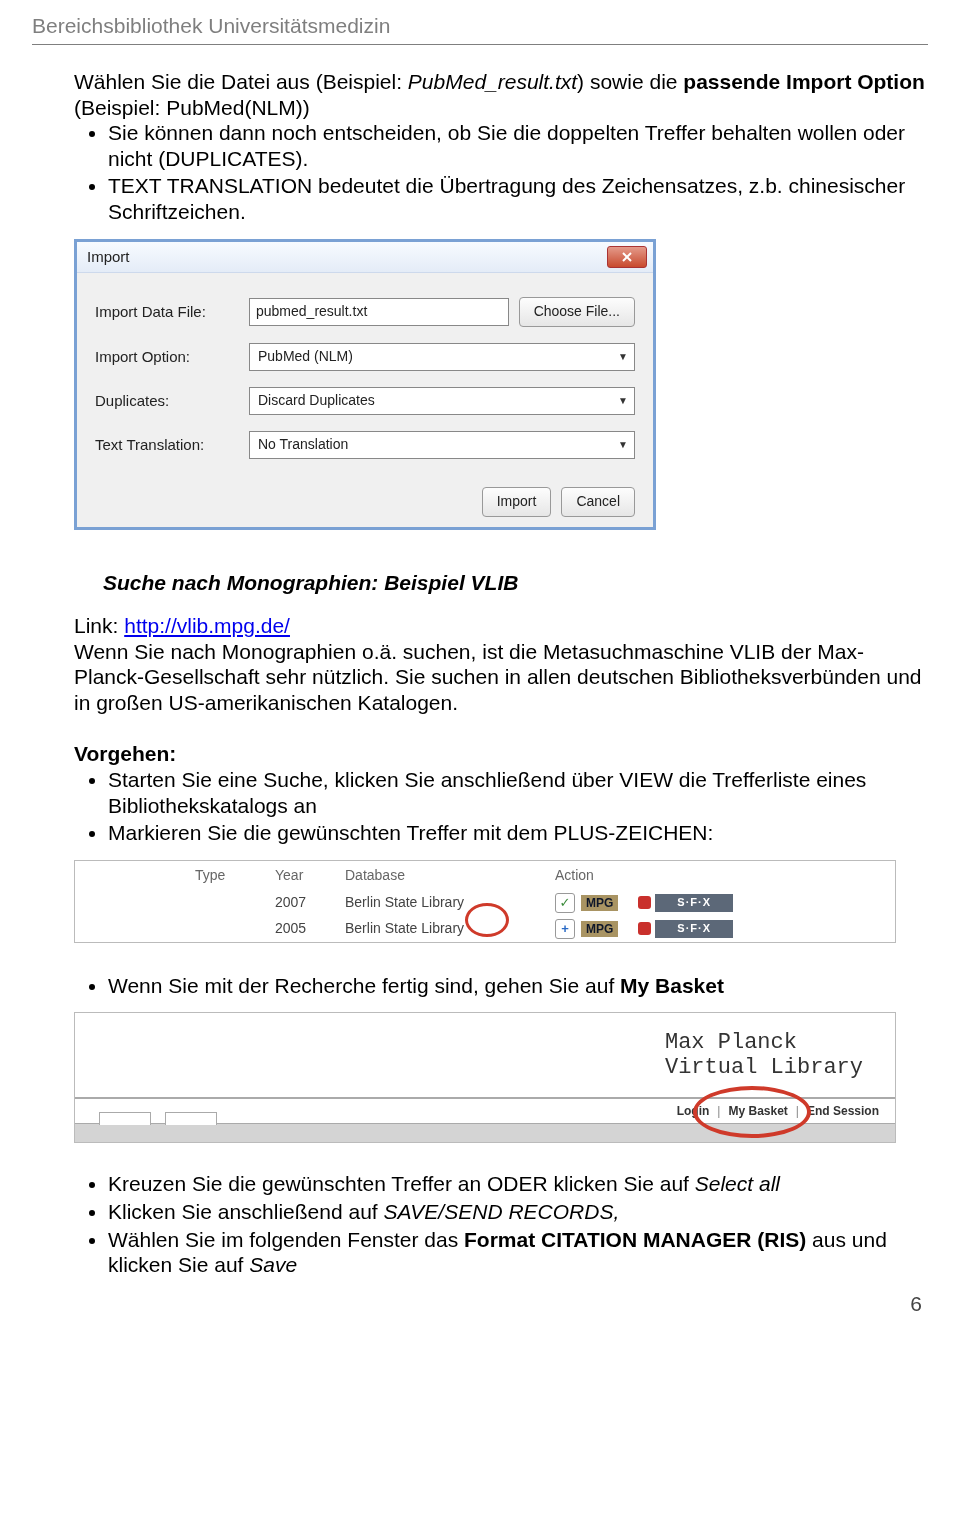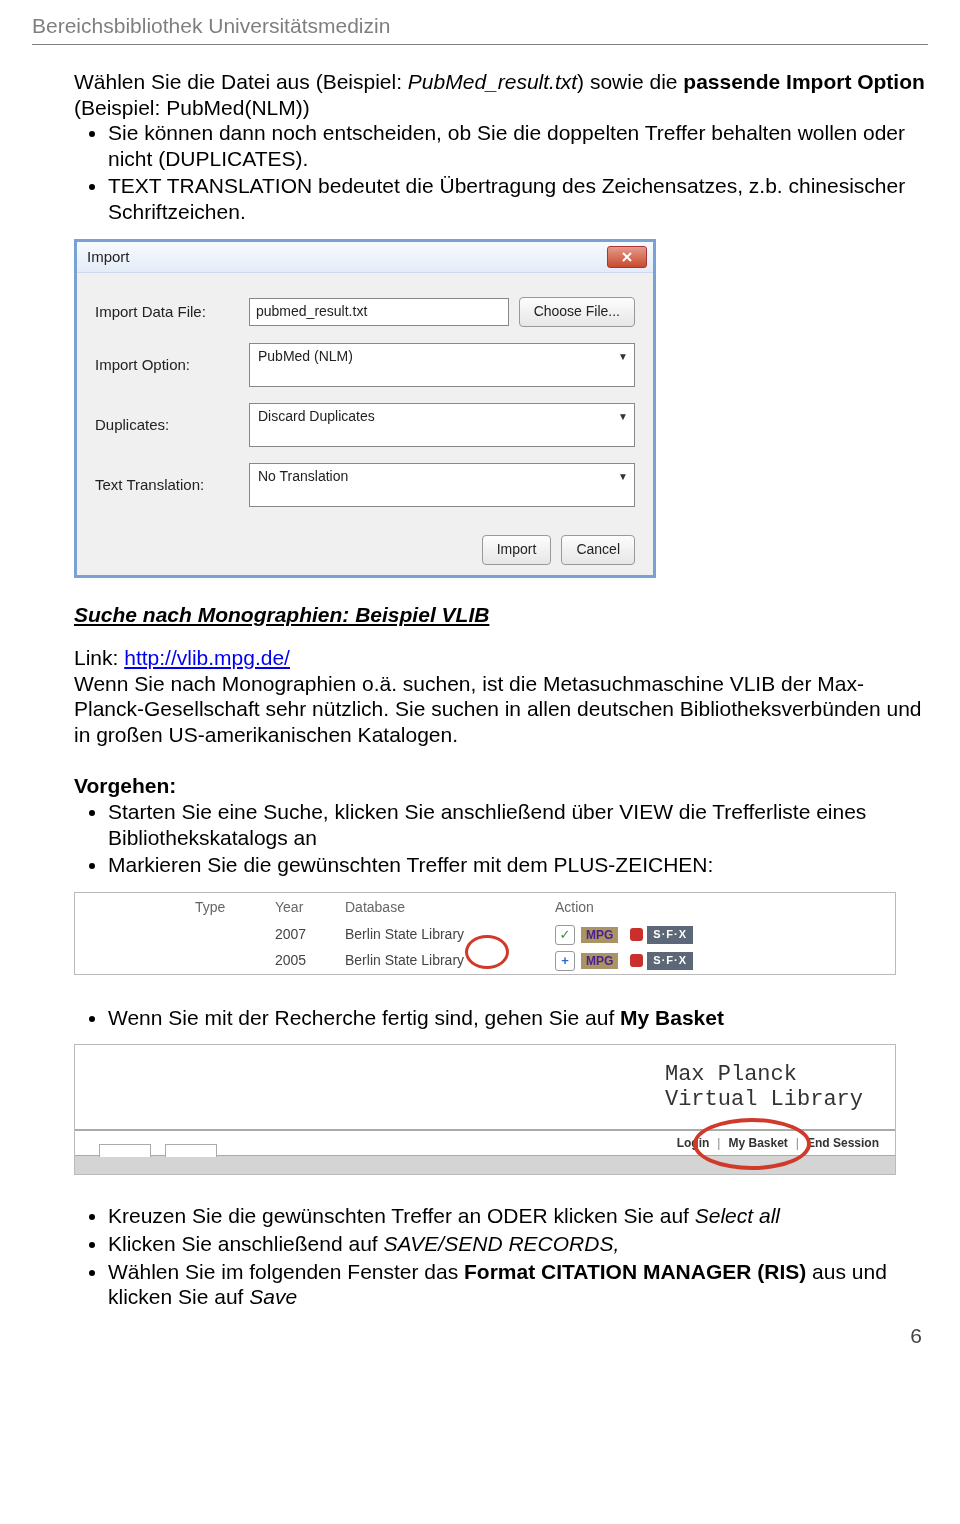--- a/index.html
+++ b/index.html
@@ -33,21 +33,21 @@
   .bullet-list li {
     margin-bottom: 2px;
   }
   .italic { font-style: italic; }
   .bold { font-weight: bold; }
   .link { color: #0000ee; text-decoration: underline; }
 
   
   .dialog {
     width: 576px;
-    margin: 8px 0 24px 0;
+    margin: 8px 0 40px 0;
     border: 3px solid #7aa1d4;
     background: #eef3fa;
     position: relative;
     font-family: "Segoe UI", Arial, sans-serif;
     font-size: 15px;
     color: #222;
   }
   .titlebar {
     height: 30px;
     background: linear-gradient(#f7fbff, #e4ecf7);
@@ -106,39 +106,39 @@
     font-size: 14px;
   }
   .dropdown {
     flex: 1;
     height: 26px;
     border: 1px solid #888;
     background: #fff;
     display: flex;
     align-items: center;
     justify-content: space-between;
-    padding: 0 6px 16px 8px;
+    padding: 0 6px 0 8px;
     font-size: 14px;
   }
   .caret {
     font-size: 10px;
     color: #333;
   }
   .dialog-actions {
     display: flex;
     justify-content: flex-end;
     padding-top: 12px;
   }
 
   .section-heading {
     font-weight: bold;
     font-style: italic;
-    text-decoration: underline;
     margin-top: 10px;
     margin-bottom: 18px;
+    margin-left: 29px;
   }
 
   
   .results-box {
     width: 820px;
     border: 1px solid #bbb;
     background: #fff;
     margin: 6px 0 30px 0;
     font-family: Verdana, Geneva, sans-serif;
     font-size: 14px;
@@ -179,40 +179,40 @@
     width: 38px;
     height: 28px;
     border: 3px solid #cf3a2a;
     border-radius: 50%;
     pointer-events: none;
   }
   .results-box { position: relative; }
 
   .mpg-badge {
     background: #a99463;
-    color: #4c1d95;
+    color: #0f172a;
     font-weight: bold;
     font-size: 12px;
     padding: 1px 5px;
-    margin-right: 12px;
+    margin-right: 20px;
   }
   .red-dot {
     width: 13px; height: 13px;
     background: #c9302c;
     border-radius: 3px;
     display: inline-block;
     margin-right: 4px;
   }
   .sfx-badge {
     background: #5c6878;
     color: #fff;
     font-weight: bold;
     font-size: 11px;
     letter-spacing: 1px;
-    padding: 2px 6px;
+    padding: 2px 22px;
   }
 
   
   .vlib-box {
     width: 820px;
     border: 1px solid #bbb;
     background: #fff;
     margin: 10px 0 28px 0;
     font-family: Verdana, Geneva, sans-serif;
     position: relative;

